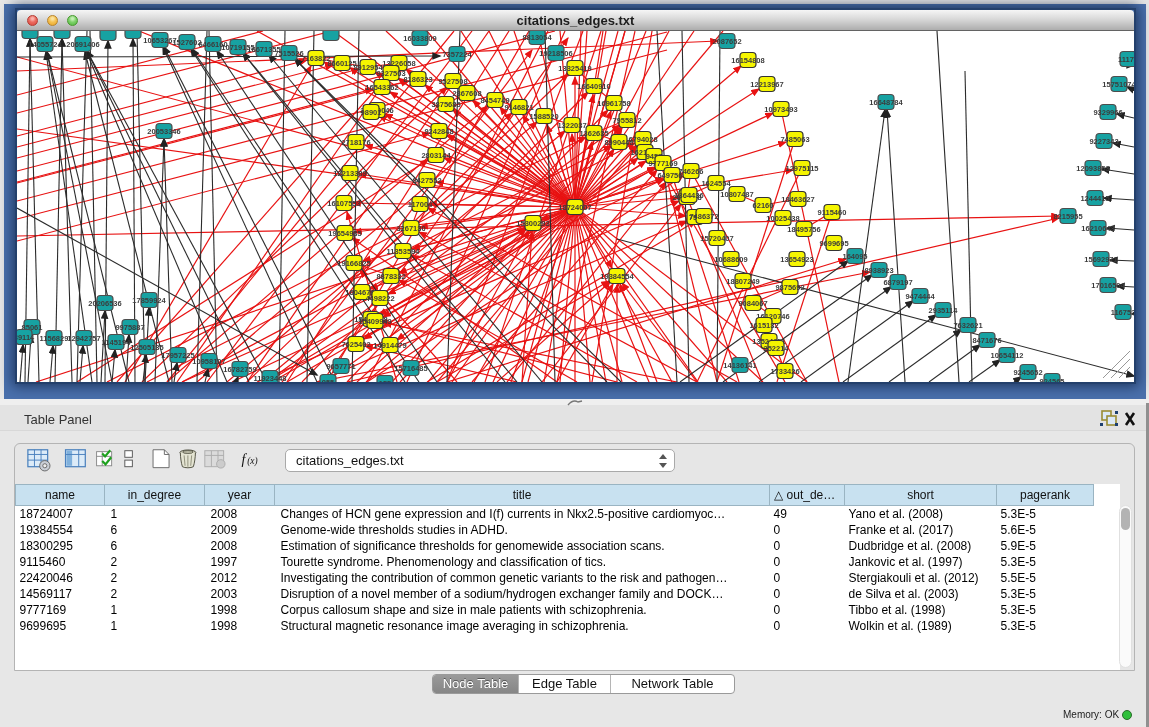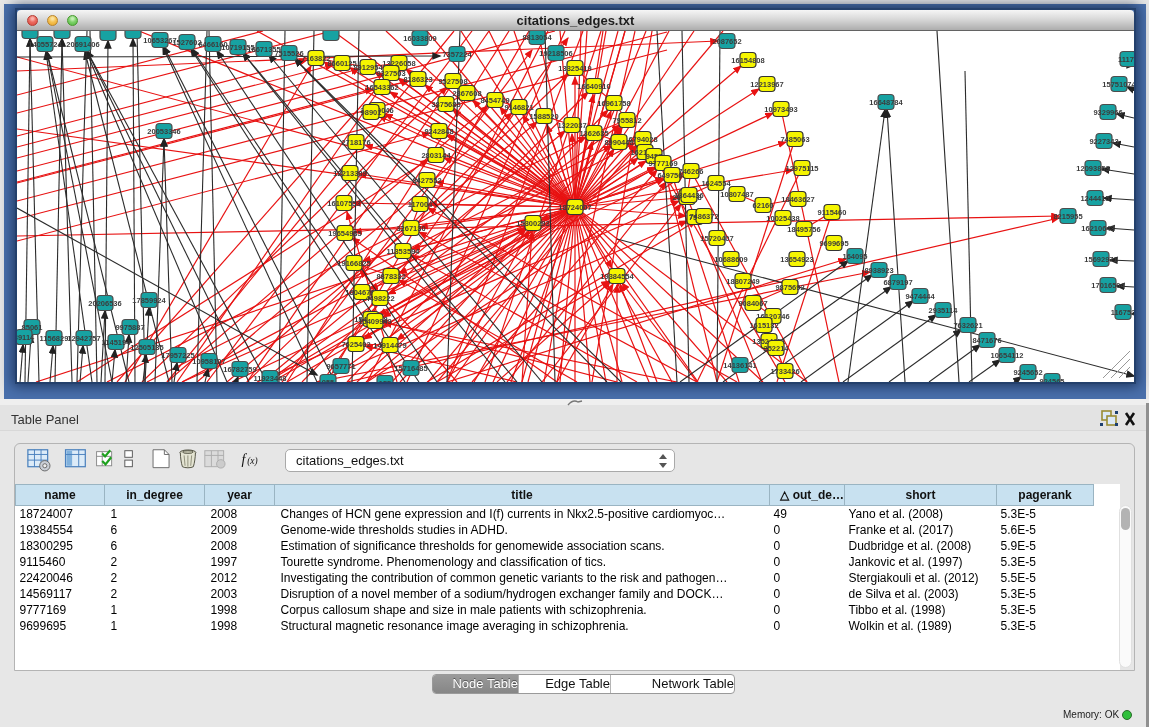--- a/index.html
+++ b/index.html
@@ -15,38 +15,38 @@
 .tl{width:11px;height:11px;border-radius:50%;top:15px}
 .tl.r{left:27px;background:radial-gradient(circle at 50% 30%,#f9b2ac 12%,#ec6b60 45%,#d9463c);border:1px solid #b43c33}
 .tl.y{left:47px;background:radial-gradient(circle at 50% 30%,#fbe3a0 12%,#f5c253 45%,#e8a427);border:1px solid #b9842a}
 .tl.g{left:67px;background:radial-gradient(circle at 50% 30%,#c4eeb4 12%,#7fd26b 45%,#4fb63c);border:1px solid #48982f}
 .canvas{left:17px;top:31px;width:1117px;height:351px;background:#fff;overflow:hidden}
 .r{stroke:#e81212;stroke-width:1.2}
 .b{stroke:#2b2b2b;stroke-width:1.1}
 .nl{font-size:7.5px;font-weight:bold;fill:#3c3c3c;text-anchor:middle;font-family:"Liberation Sans",sans-serif}
 .gap{left:0;top:399px;width:1149px;height:6px;background:#efefef}
 .tpbar{left:0;top:405px;width:1149px;height:26px;background:#e3e3e3;border-bottom:1px solid #d8d8d8}
-.tptitle{left:11px;top:412px;font-size:13px;color:#333}
+.tptitle{left:24px;top:412px;font-size:13px;color:#333}
 .panel{left:14px;top:443px;width:1121px;height:228px;background:#e6e6e6;
  border:1px solid #b4b4b4;border-radius:6px 6px 0 0}
 .toolbar{left:14px;top:446px;height:32px}
 .combo{left:285px;top:449px;width:390px;height:23px;background:#fff;border:1px solid #a9a9a9;
  border-radius:5px;font-size:13px;color:#111;line-height:21px;padding-left:10px}
 .tbl{left:15px;top:484px;width:1105px;height:186px;background:#fff;overflow:hidden}
 table{border-collapse:collapse;table-layout:fixed;width:1078px;font-size:12px}
-th{background:#c8e1f0;border:1px solid #9ab4c2;font-weight:bold;height:21px;font-size:12px;color:#111}
+th{background:#c8e1f0;border:1px solid #9ab4c2;font-weight:normal;height:21px;font-size:12px;color:#111}
 td{height:16px;padding:0 4px;white-space:nowrap;overflow:hidden;color:#000}
 .c0{width:89px}.c1{width:100px}.c2{width:70px}.c3{width:495px}.c4{width:75px}.c5{width:152px}.c6{width:97px}
 td.c1,td.c2{padding-left:6px}
 td.c3{padding-left:6px}
 .sb{left:1119px;top:505px;width:13px;height:163px;background:#fafafa;border:1px solid #e0e0e0;border-radius:7px}
 .sbt{left:1121px;top:508px;width:9px;height:22px;background:#b3b3b3;border-radius:5px}
 .tabs{left:432px;top:674px;height:20px;border:1px solid #9a9a9a;border-radius:4px;overflow:hidden;
  font-size:13px;line-height:18px;background:#fff;display:flex}
-.tab{text-align:right;color:#111;border-left:1px solid #b5b5b5}
+.tab{text-align:center;color:#111;border-left:1px solid #b5b5b5}
 .t1{width:85px}.t2{width:92px}.t3{width:124px}
 .tab.sel{background:linear-gradient(#9a9a9a,#868686);color:#fff;border-left:none;text-shadow:0 -1px 0 #555}
 .mem{left:1063px;top:709px;font-size:10px;color:#222}
 .memdot{left:1122px;top:710px;width:10px;height:10px;border-radius:50%;background:#2fbf3a;border:1px solid #2a6b2a}
 .rstrip{left:1146px;top:403px;width:3px;height:324px;background:#909090}
 svg text{user-select:none}
 </style></head>
 <body>
 <div class="abs frame"></div>
 <div class="abs win"></div>
@@ -731,21 +731,21 @@
 </div>
 
 <div class="abs tbl">
 <table>
 <tbody>
         <tr>
           <th class="c0">name</th>
           <th class="c1">in_degree</th>
           <th class="c2">year</th>
           <th class="c3">title</th>
-          <th class="c4" style="text-align:right;padding-left:4px">△ out_de…</th>
+          <th class="c4" style="text-align:left;padding-left:4px">△ out_de…</th>
           <th class="c5">short</th>
           <th class="c6">pagerank</th>
         </tr>
 <tr>
           <td class="c0">18724007</td>
           <td class="c1">1</td>
           <td class="c2">2008</td>
           <td class="c3">Changes of HCN gene expression and I(f) currents in Nkx2.5‑positive cardiomyoc…</td>
           <td class="c4">49</td>
           <td class="c5">Yano et al. (2008)</td>

